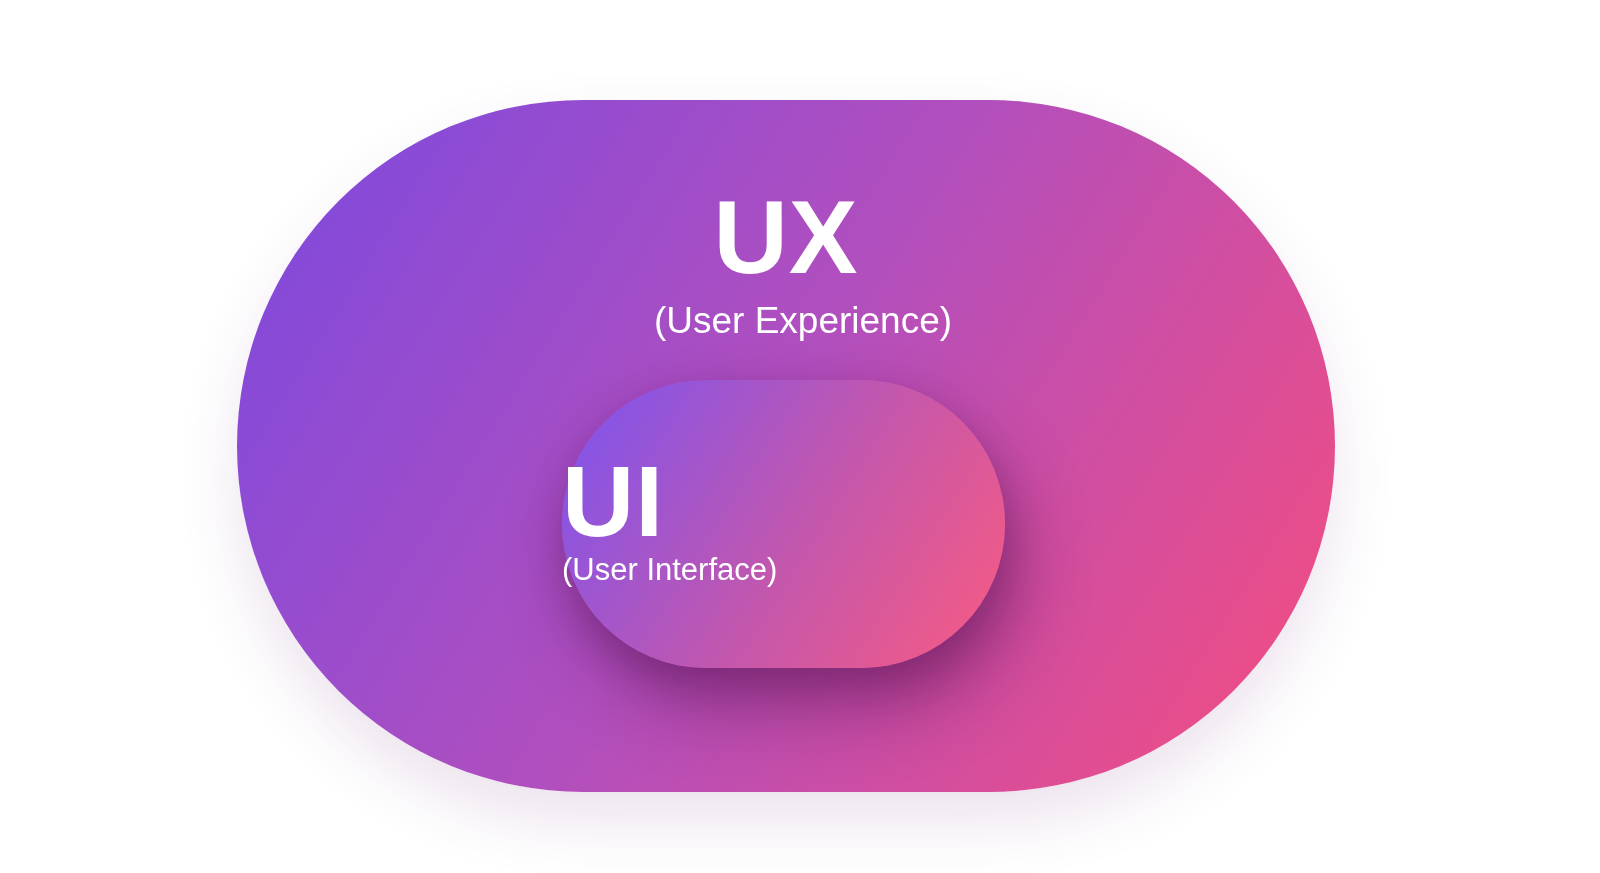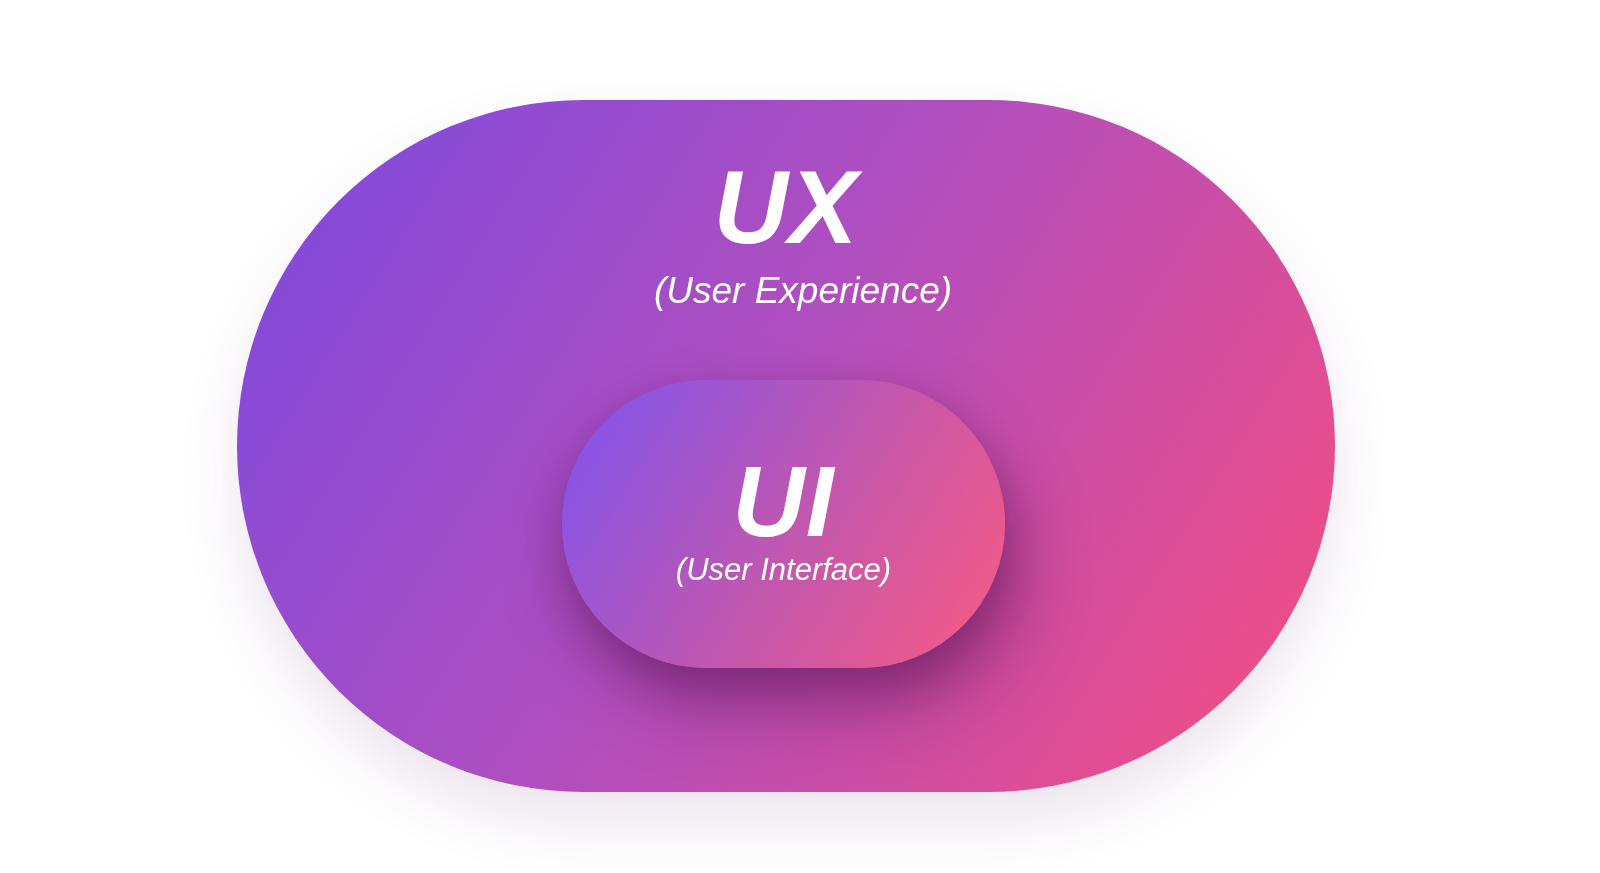--- a/index.html
+++ b/index.html
@@ -24,23 +24,22 @@
     height: 692px;
     border-radius: 346px;
     background: linear-gradient(122deg,
       var(--outer_gradient_start, #7B49DF) 0%,
       var(--outer_gradient_mid, #B14FBE) 48%,
       var(--outer_gradient_end, #F74D7D) 100%);
     box-shadow: 0 30px 60px rgba(120, 60, 130, 0.14);
     display: flex;
     flex-direction: column;
     align-items: center;
-    padding-top: 56px;
+    padding-top: 86px;
     box-sizing: border-box;
-    font-style: italic;
   }
   .ux-title {
     font-size: 103px;
     font-weight: 700;
     line-height: 1;
     color: var(--text, #ffffff);
     letter-spacing: 1px;
   }
   .ux-subtitle {
     margin-top: 10px;
@@ -59,21 +58,21 @@
     height: 288px;
     border-radius: 144px;
     background: linear-gradient(122deg,
       var(--inner_gradient_start, #7B54F0) 0%,
       var(--inner_gradient_mid, #C457AC) 55%,
       var(--inner_gradient_end, #F95B80) 100%);
     box-shadow: 15px 40px 70px rgba(80, 15, 75, 0.45),
                 0 15px 35px rgba(80, 15, 75, 0.25);
     display: flex;
     flex-direction: column;
-    align-items: center;
+    align-items: flex-start;
     padding-top: 71px;
     box-sizing: border-box;
   }
   .ui-title {
     font-size: 100px;
     font-weight: 700;
     line-height: 1;
     color: var(--text, #ffffff);
     letter-spacing: 1px;
   }

